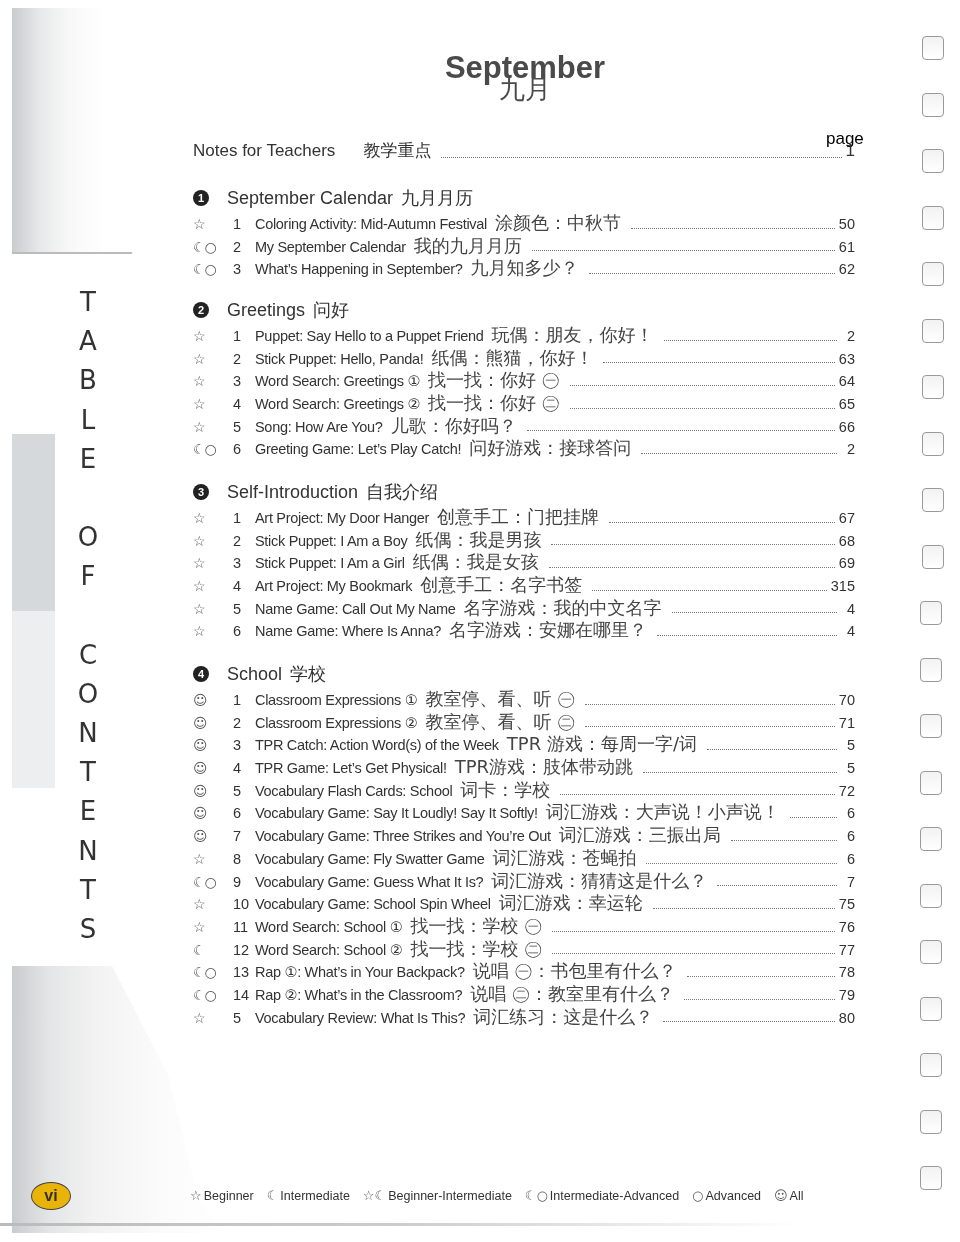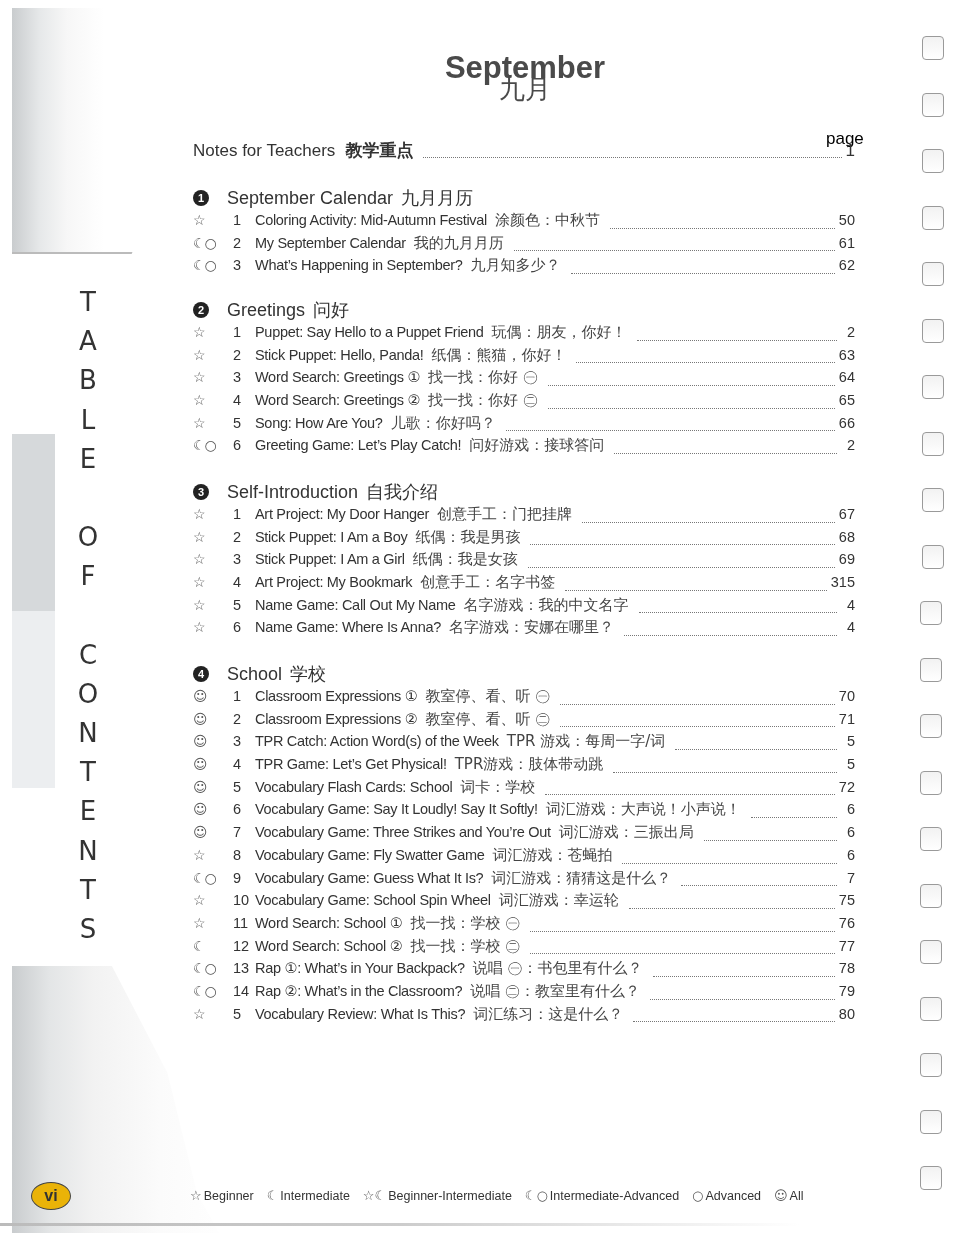--- a/index.html
+++ b/index.html
@@ -69,21 +69,21 @@
       font-size: 26px; color: #4a4a4a;
     }
     .page-label {
       position: absolute; left: 826px; top: 129px; font-size: 17px; color: #000000;
     }
 
     .notes-row {
       position: absolute; left: 193px; top: 139px; width: 662px; height: 24px;
       display: flex; align-items: baseline; font-size: 17px; color: #333;
     }
-    .notes-row .zh { margin-left: 10px; font-weight: bold; }
+    .notes-row .zh { margin-left: 28px; }
 
     .dots {
       flex: 1; border-bottom: 1.5px dotted #777; margin: 0 4px 0 10px; height: 1px;
       align-self: flex-end; margin-bottom: 5px;
     }
 
     .section {
       position: absolute; left: 193px; width: 662px;
     }
     .section-head {
@@ -98,21 +98,21 @@
 
     .entry {
       display: flex; align-items: baseline; height: 22.7px; font-size: 14.5px; color: #333;
     }
     .entry .lvl {
       width: 40px; font-size: 14px; color: #555; flex-shrink: 0; letter-spacing: -1px;
       font-family: "DejaVu Sans", sans-serif;
     }
     .entry .num { width: 22px; flex-shrink: 0; text-align: left; }
     .entry .en { white-space: nowrap; letter-spacing: -0.3px; }
-    .entry .zh { margin-left: 8px; white-space: nowrap; color: #444; font-family: "DejaVu Sans", sans-serif; font-size: 15px; }
+    .entry .zh { margin-left: 8px; white-space: nowrap; color: #444; font-family: "DejaVu Sans", sans-serif; font-size: 18px; }
     .entry .pg { white-space: nowrap; text-align: right; min-width: 14px; }
 
     
     .legend {
       position: absolute; left: 190px; top: 1188px; display: flex; gap: 13px;
       font-size: 12.5px; color: #333; align-items: baseline;
     }
     .legend-item { display: flex; align-items: baseline; gap: 2px; white-space: nowrap; }
     .legend-item .ico { font-family: "DejaVu Sans", sans-serif; font-size: 13px; color: #555; }
   </style>

